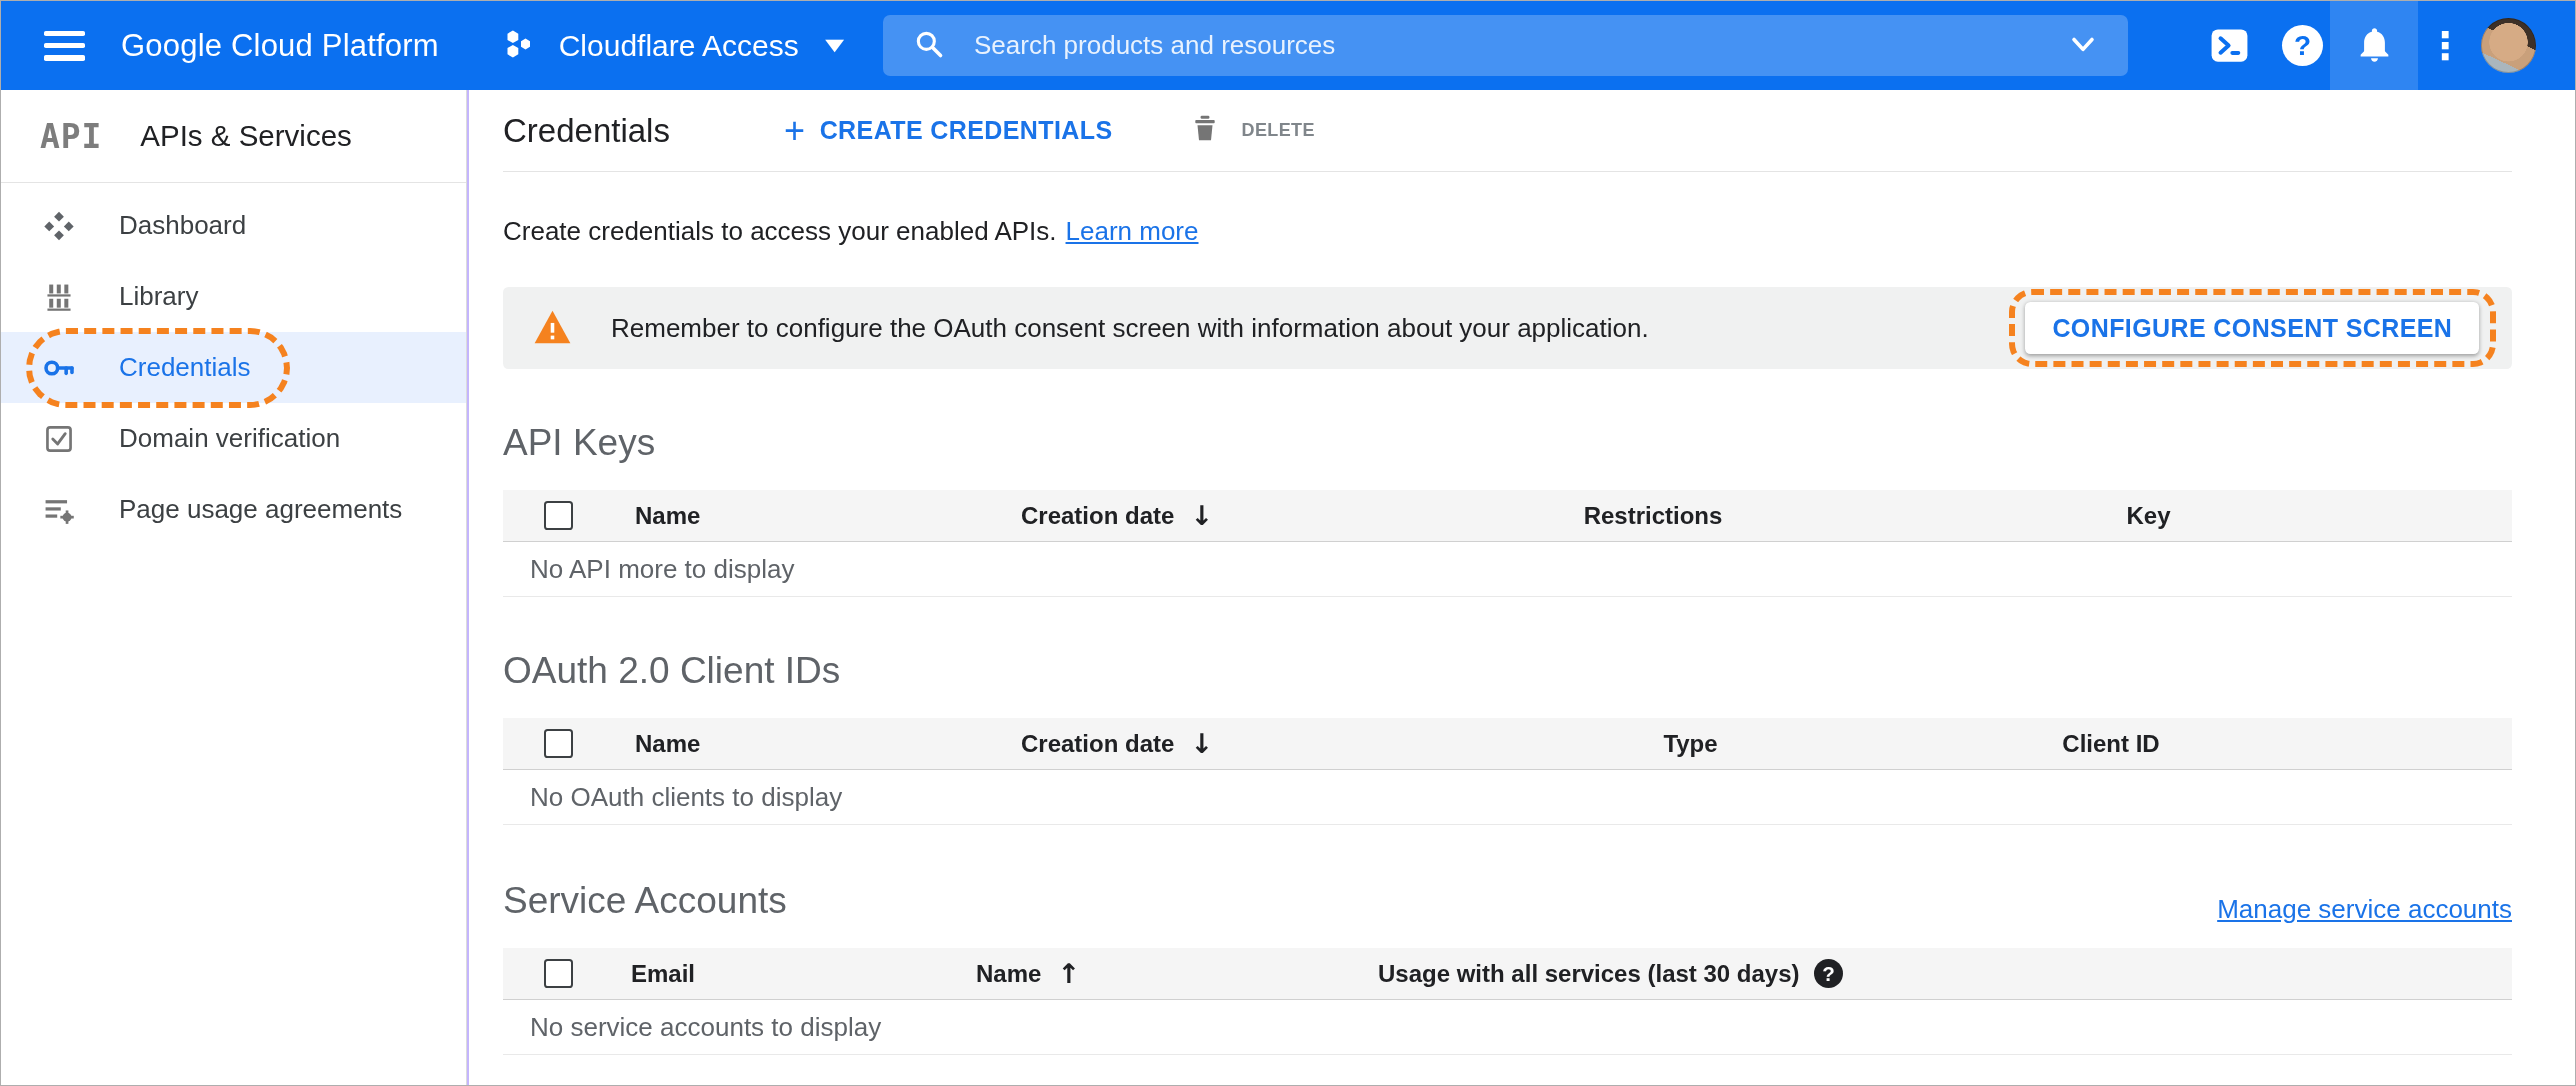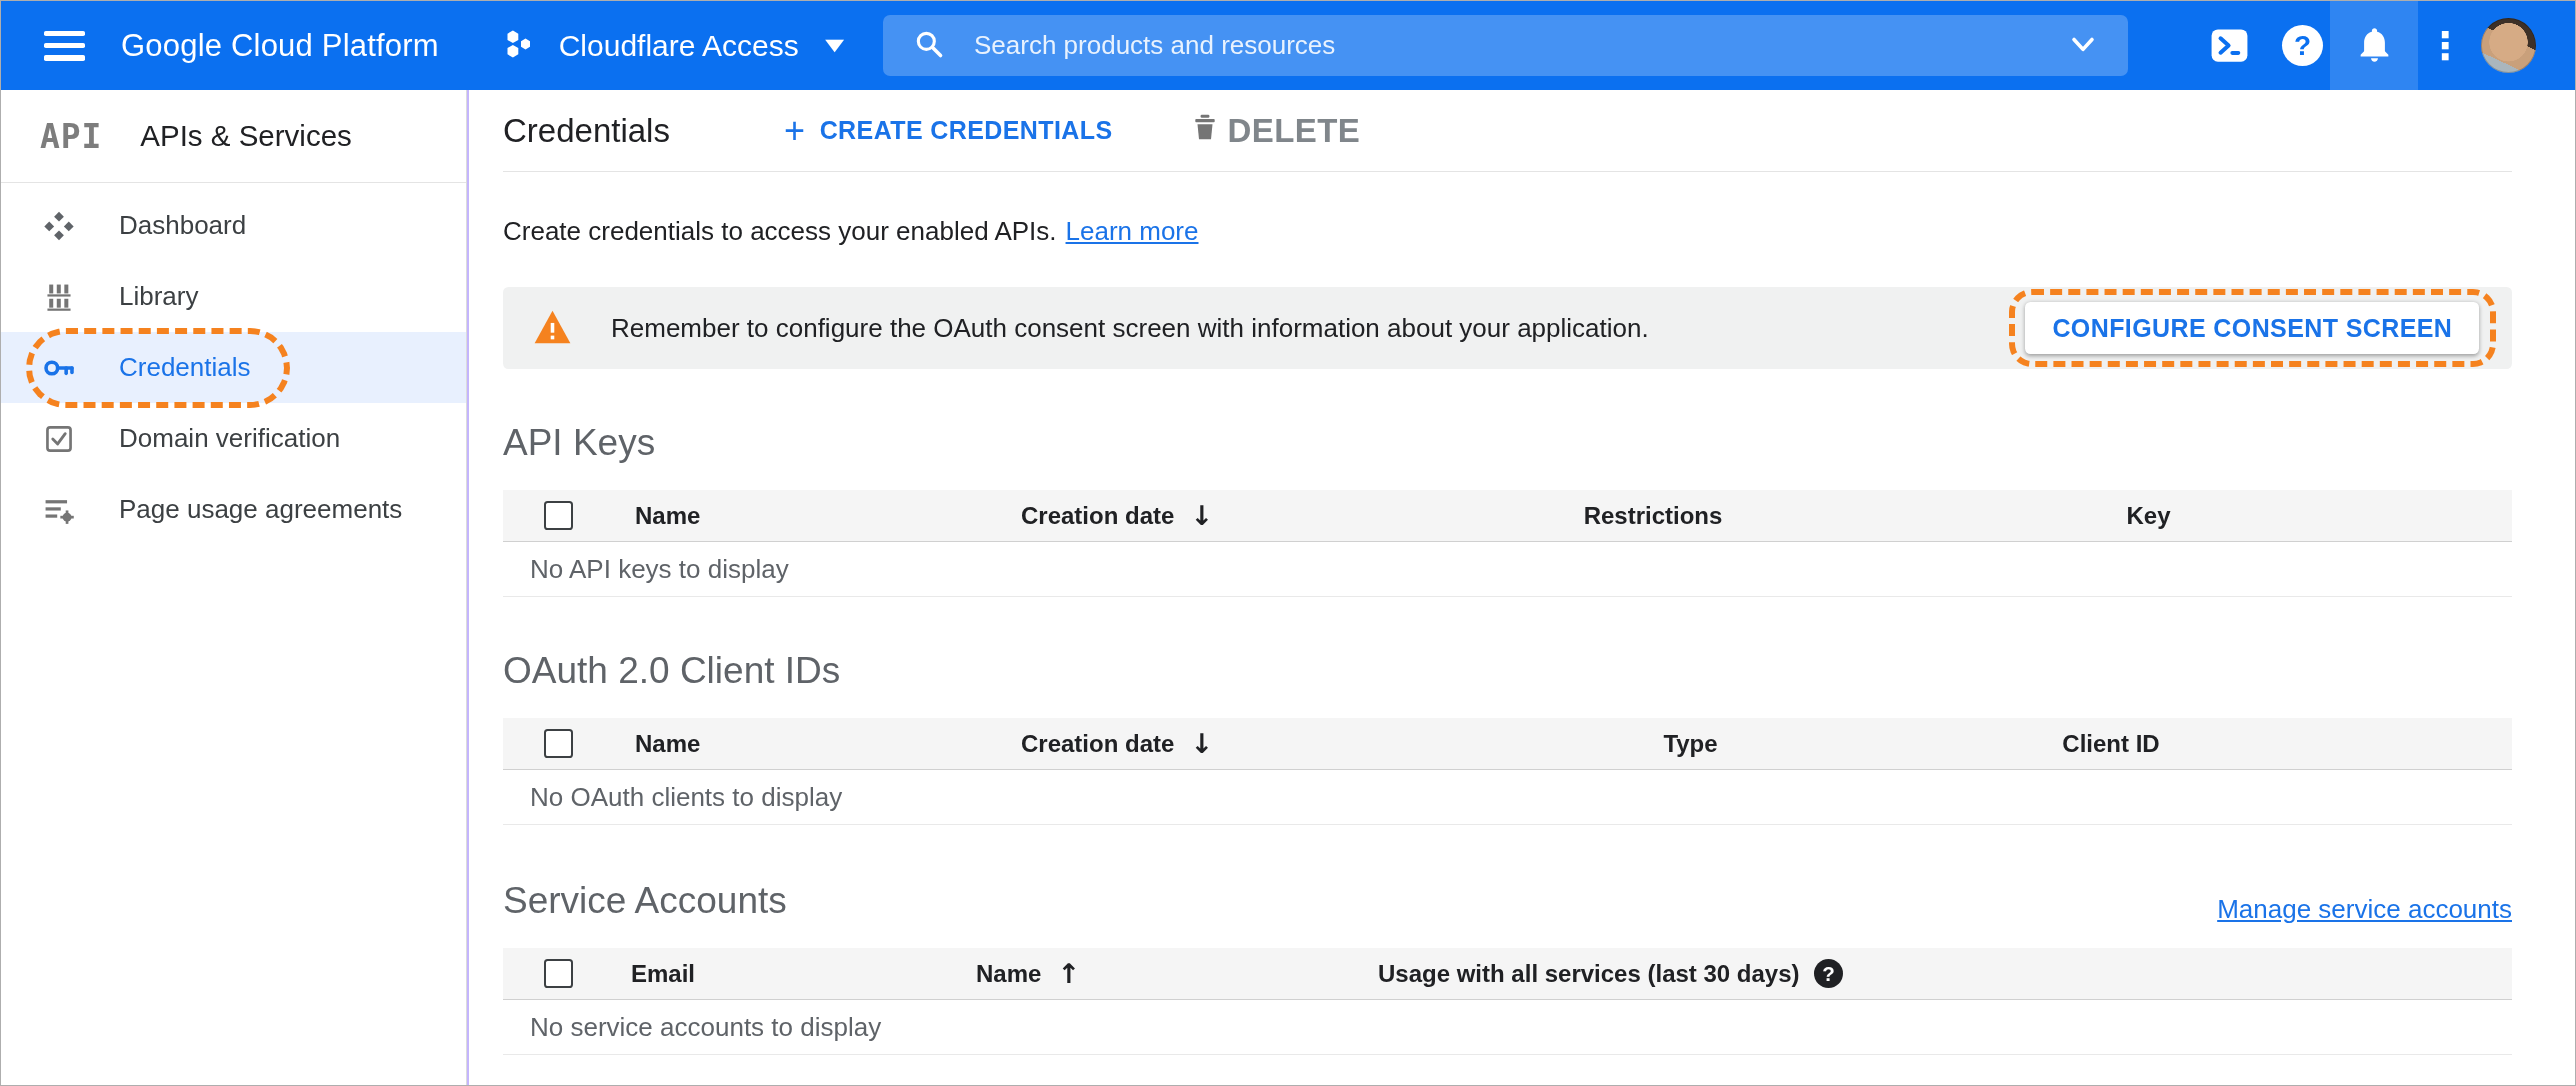--- a/index.html
+++ b/index.html
@@ -47,22 +47,22 @@
   .dash-ring{ position:absolute; left:25px; top:-4.5px; width:264px; height:80px;
      border:6.3px dashed #f5821f; border-radius:41px; pointer-events:none; }
   
   .main{ position:absolute; left:468px; top:89px; right:0; bottom:0; background:#fff;
      padding:0 63px 0 34px; overflow:hidden; }
   .page-head{ height:82px; display:flex; align-items:center; border-bottom:1.8px solid #e4e4e4; }
   .page-title{ font-size:33px; color:#202124; }
   .btn-create{ margin-left:114px; display:flex; align-items:center; color:#1a73e8;
      font-size:25px; font-weight:bold; letter-spacing:0.4px; cursor:pointer; }
   .btn-create .plus{ font-size:36px; font-weight:normal; margin-right:14.3px; line-height:1; }
-  .btn-delete{ margin-left:77px; display:flex; align-items:center; gap:8px;
-     color:#80868b; font-size:33px; font-weight:bold; letter-spacing:0.4px; cursor:pointer;justify-content:flex-end; }
+  .btn-delete{ margin-left:77px; display:flex; align-items:center; gap:22px;
+     color:#80868b; font-size:18px; font-weight:bold; letter-spacing:0.4px; cursor:pointer;justify-content:flex-end; }
   .intro{ margin-top:41px; font-size:26px; color:#202124; line-height:36px; }
   .intro a{ color:#1a73e8; text-decoration:underline; margin-left:9px; cursor:pointer; }
   .banner{ margin-top:38px; height:82px; background:#f0f1f1; border-radius:5.4px;
      display:flex; align-items:center; padding:0 16px 0 30px; }
   .banner-text{ margin-left:39px; font-size:26px; color:#202124; flex:1; }
   .consent-ring{ border:6.3px dashed #f5821f; border-radius:23px; padding:7.1px 10.7px; flex:none; }
   .btn-consent{ background:#fff; border:none; border-radius:5.4px; box-shadow:0 1.8px 4.5px rgba(0,0,0,.35);
      padding:11.6px 27px; color:#1a73e8; font-size:25px; font-weight:bold; letter-spacing:0.4px;
      font-family:inherit; cursor:pointer; white-space:nowrap; }
   .section-title{ margin-top:50px; font-size:37px; font-weight:normal; color:#5f6368; line-height:48px; }
@@ -289,21 +289,21 @@
           <span class="checkbox"></span>
         </div>
       <div class="cell p38">Name</div>
       <div class="cell p20">
         <span>Creation date</span>
         <span class="sort">↓</span>
       </div>
       <div class="cell center">Restrictions</div>
       <div class="cell center">Key</div>
     </div>
-    <div class="empty-row">No API keys to display</div>
+    <div class="empty-row">No API more to display</div>
 
     <h2 class="section-title">OAuth 2.0 Client IDs</h2>
     <div class="thead oauth">
       <div class="cell">
           <span class="checkbox"></span>
         </div>
       <div class="cell p38">Name</div>
       <div class="cell p20">
         <span>Creation date</span>
         <span class="sort">↓</span>

